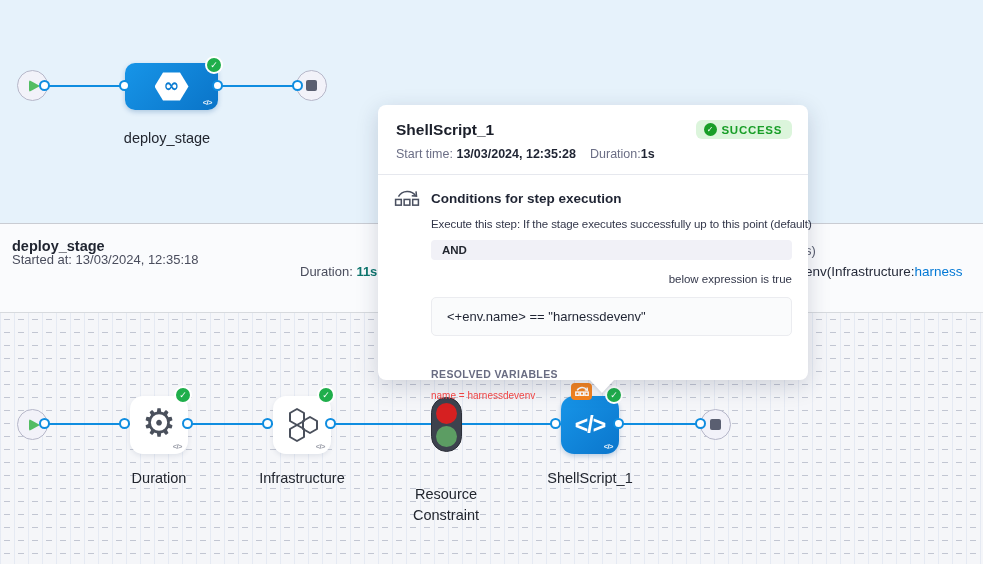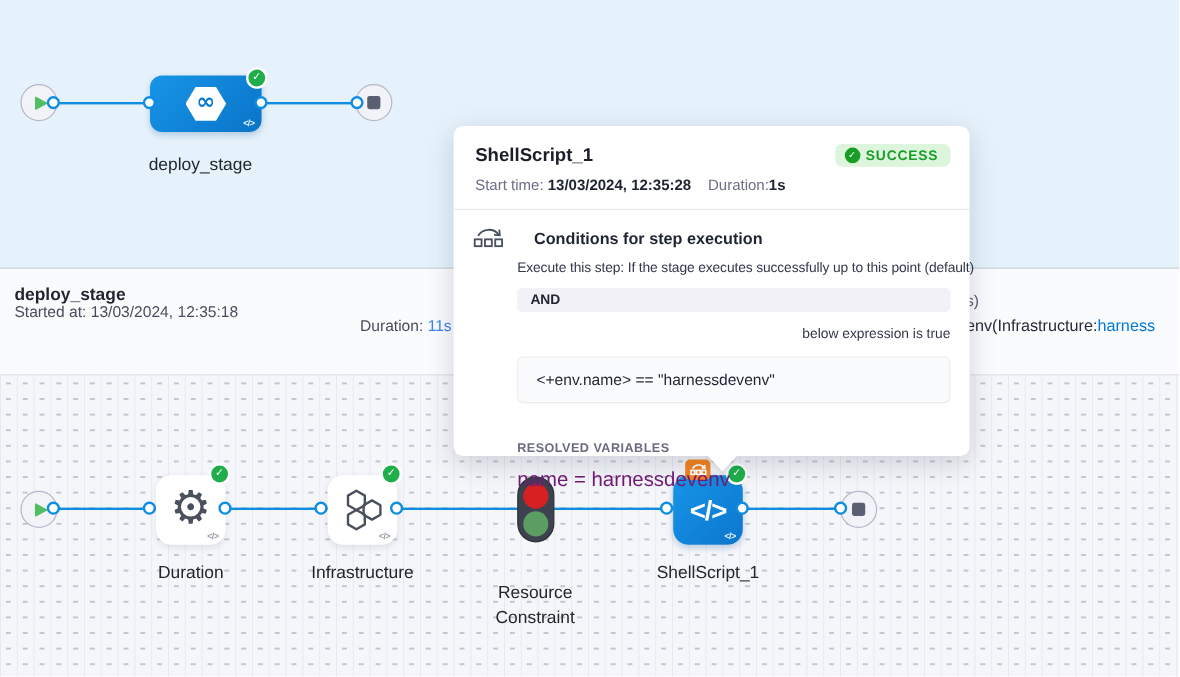--- a/index.html
+++ b/index.html
@@ -43,21 +43,21 @@
   .traffic { position:absolute; left:431px; top:397px; width:31px; height:55px; background:#3d424e; border:1px solid #2c2f38; border-radius:16px; z-index:2; }
   .traffic .red { position:absolute; left:4px; top:5px; width:21px; height:21px; border-radius:50%; background:#d62021; }
   .traffic .green { position:absolute; left:4px; top:28px; width:21px; height:21px; border-radius:50%; background:#5c9d63; }
 
   .node-label { position:absolute; width:160px; text-align:center; font-size:14.5px; color:#22262f; line-height:21px; z-index:2; }
 
   
   .bar-title { position:absolute; left:12px; top:238px; font-size:14.5px; font-weight:bold; color:#1f2430; z-index:2; }
   .bar-started { position:absolute; left:12px; top:252px; font-size:13px; color:#4a4d5d; z-index:2; }
   .bar-duration { position:absolute; left:300px; top:264px; font-size:13px; color:#4a4d5d; z-index:2; }
-  .bar-duration b { color:#3b82f6; font-weight:normal; }
+  .bar-duration b { color:#0f766e; font-weight:bold; }
   .frag1 { position:absolute; left:805px; top:243px; font-size:13px; color:#5a5e70; z-index:2; white-space:nowrap; }
   .frag2 { position:absolute; left:805px; top:264px; font-size:13.5px; color:#262b3a; z-index:2; white-space:nowrap; }
   .frag2 .link { color:#0278d5; }
 
   
   .popover { position:absolute; left:378px; top:105px; width:430px; height:275px; background:#fff; border-radius:8px;
     box-shadow:0 6px 22px rgba(30,40,70,.18); z-index:10; }
   .popover .caret { position:absolute; left:211px; bottom:-13px; width:0; height:0;
     border-left:13px solid rgba(0,0,0,0); border-right:13px solid rgba(0,0,0,0); border-top:14px solid #fff;
     filter:drop-shadow(0 2px 1px rgba(30,40,70,.08)); }
@@ -65,29 +65,29 @@
   .pop-title-row { display:flex; align-items:center; justify-content:space-between; }
   .pop-title { font-size:15.5px; font-weight:bold; color:#1b1f2a; }
   .status-pill { display:flex; align-items:center; gap:5px; background:#dcf5dc; border-radius:6px; padding:3px 10px 3px 8px; }
   .status-pill .pill-check { width:13px; height:13px; border-radius:50%; background:#189e27; color:#fff; font-size:8px; display:flex; align-items:center; justify-content:center; font-family:"DejaVu Sans", sans-serif; }
   .status-pill .pill-text { font-size:11.5px; font-weight:bold; color:#189e27; letter-spacing:.7px; }
   .pop-time-row { margin-top:8px; font-size:12.5px; color:#6b6e85; }
   .pop-time-row b { color:#1f2433; font-weight:bold; }
   .pop-time-row .gap { display:inline-block; width:14px; }
   .pop-divider { border:none; border-top:1px solid #e6e8ee; }
   .pop-body { padding:14px 16px 18px 16px; }
-  .cond-head { display:flex; align-items:center; gap:25px; }
+  .cond-head { display:flex; align-items:center; gap:11px; }
   .cond-title { font-size:13.5px; font-weight:bold; color:#1f2433; }
   .cond-indent { margin-left:37px; }
   .cond-desc { margin-top:10px; font-size:11.5px; color:#33374a; white-space:nowrap; letter-spacing:-0.1px; }
   .and-bar { margin-top:10px; background:#f1f1f7; border-radius:4px; padding:4px 11px; font-size:11.5px; font-weight:bold; color:#22262f; }
   .expr-intro { margin-top:13px; font-size:11.5px; color:#33374a;text-align:right; }
   .expr-box { margin-top:12px; background:#fafbfc; border:1px solid #ebecf0; border-radius:5px; padding:11px 15px; font-size:13px; color:#1f2433; }
   .resolved-label { margin-top:32px; font-size:10.5px; font-weight:bold; color:#696c82; letter-spacing:.4px; }
-  .resolved-val { margin-top:10px; font-size:17px; color:#701a75; }
+  .resolved-val { margin-top:10px; font-size:10px; color:#ef4444; }
 </style>
 </head>
 <body>
 
 <div class="canvas">
 
   <div class="sect-top"></div>
   <div class="sect-bar"></div>
   <div class="sect-bottom"></div>
 

